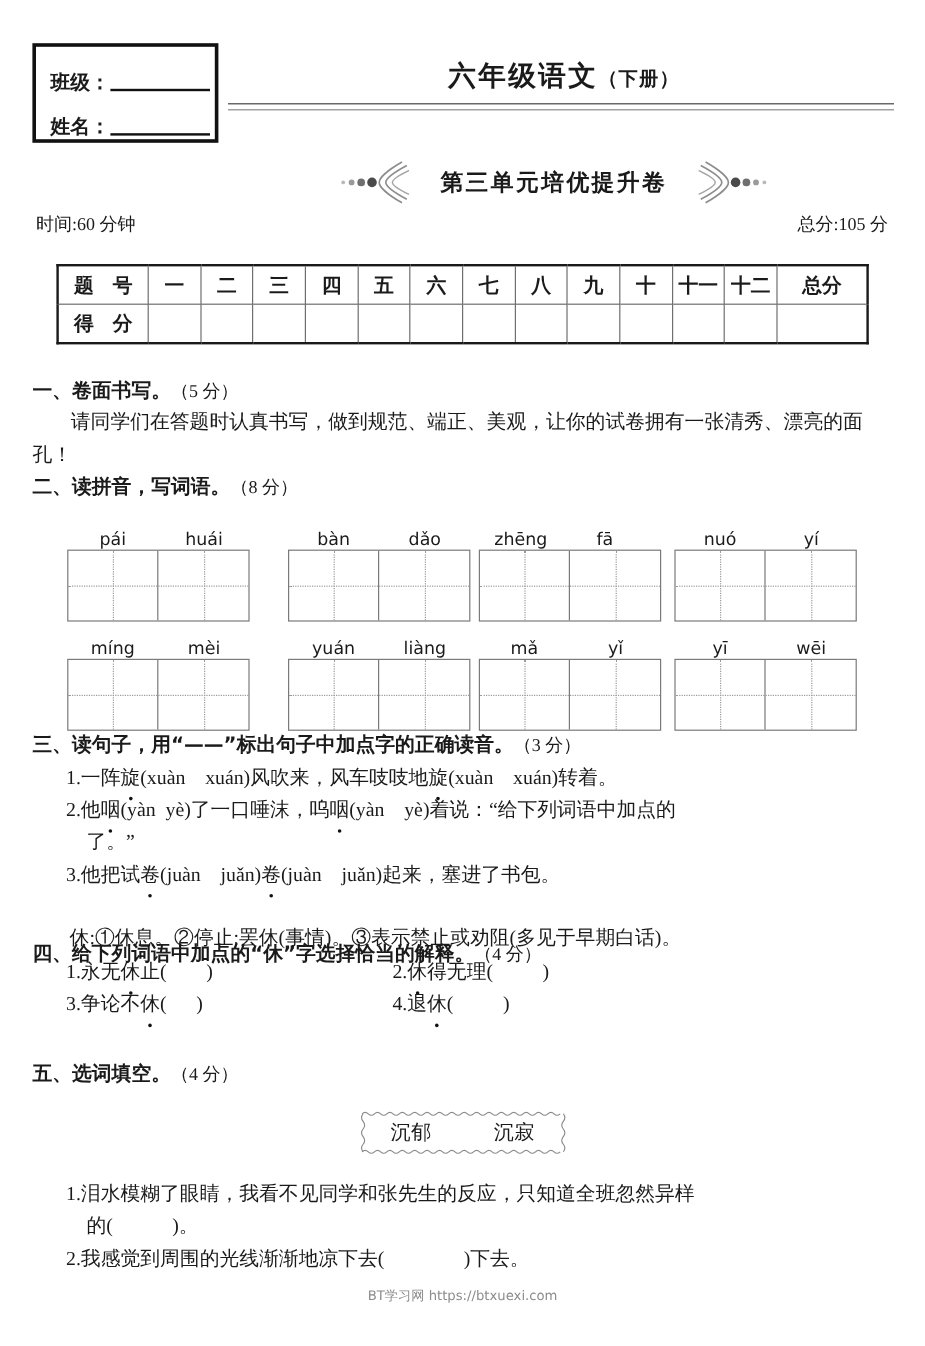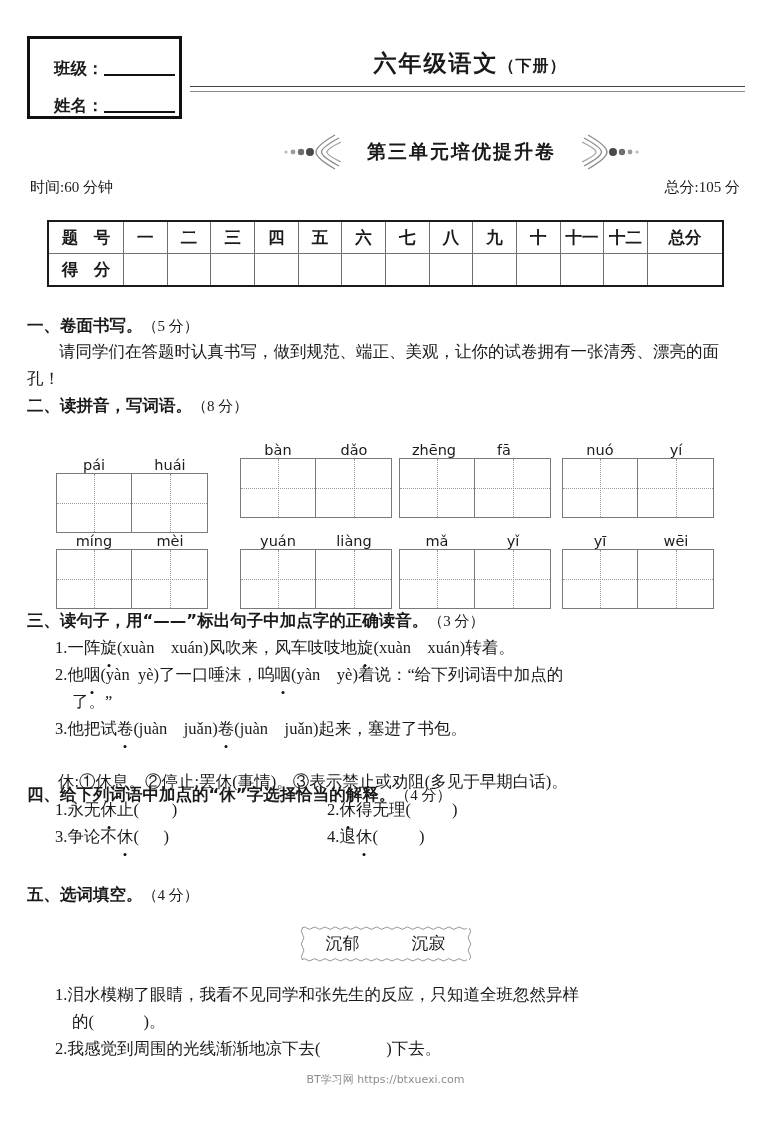--- a/index.html
+++ b/index.html
@@ -31,21 +31,21 @@
   }
   .id-box {
     position: absolute;
     left: 27px;
     top: 36px;
     width: 155px;
     height: 83px;
     border: 3px solid #111;
     box-sizing: border-box;
     background: #fff;
-    padding: 4px 0 0 24px;
+    padding: 4px 0 0 12px;
   }
   .id-line {
     display: flex;
     align-items: flex-end;
     height: 37px;
     font-size: 16.5px;
     font-weight: bold;
     font-family: "DejaVu Sans", "Liberation Sans", sans-serif;
     letter-spacing: 0px;
   }
@@ -362,21 +362,21 @@
   <div class="abs sec-title" style="left:27px; top:315px;">
     <span>一、卷面书写。</span><span class="pts">（5 分）</span>
   </div>
   <div class="abs body-text indent" style="left:27px; top:338px; width:706px;">请同学们在答题时认真书写，做到规范、端正、美观，让你的试卷拥有一张清秀、漂亮的面孔！</div>
 
   <div class="abs sec-title" style="left:27px; top:395px;">
     <span>二、读拼音，写词语。</span><span class="pts">（8 分）</span>
   </div>
 
   <div class="grid-row" style="top:436px;">
-    <div class="word-group" style="left:56px; width:152px;margin-top:15px;">
+    <div class="word-group" style="left:56px; width:152px;">
       <div class="py-line">
         <span>pái</span>
         <span>huái</span>
       </div>
       <div class="tzg" style="width:152px; height:60px;">
         <div class="cell" style="width:76px;"></div>
         <div class="cell" style="width:76px;"></div>
       </div>
     </div>
     <div class="word-group" style="left:240px; width:152px;">

